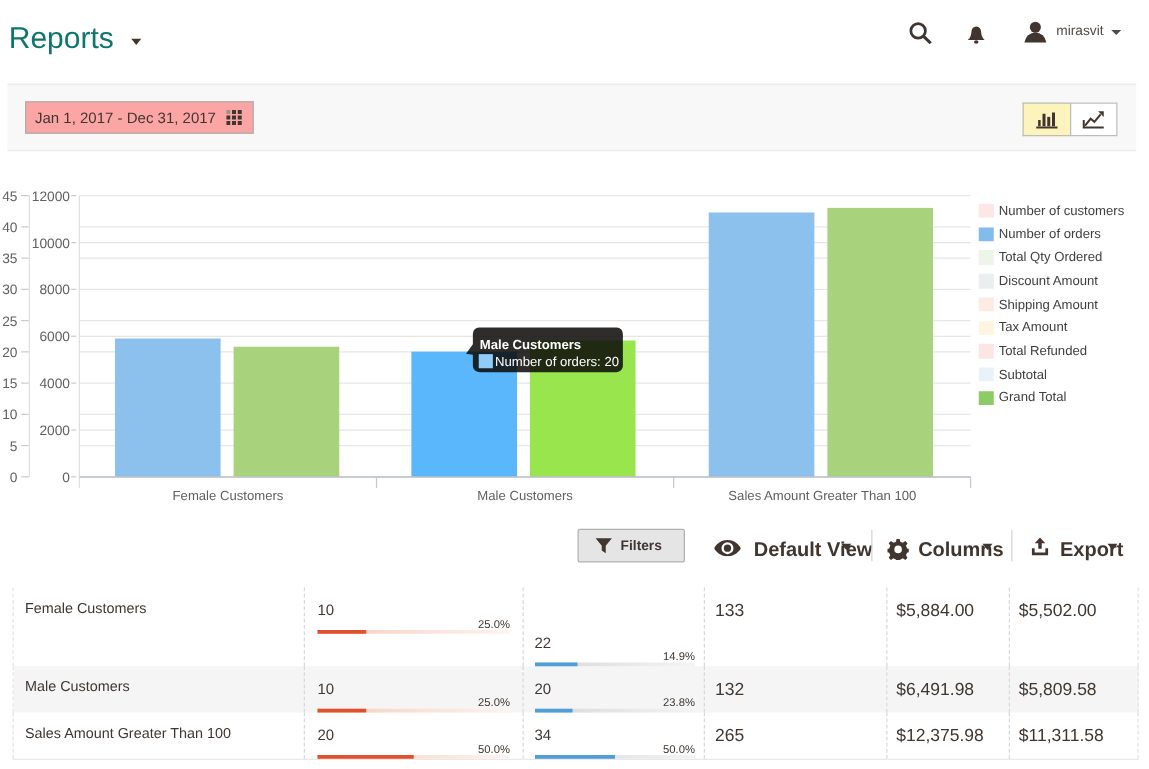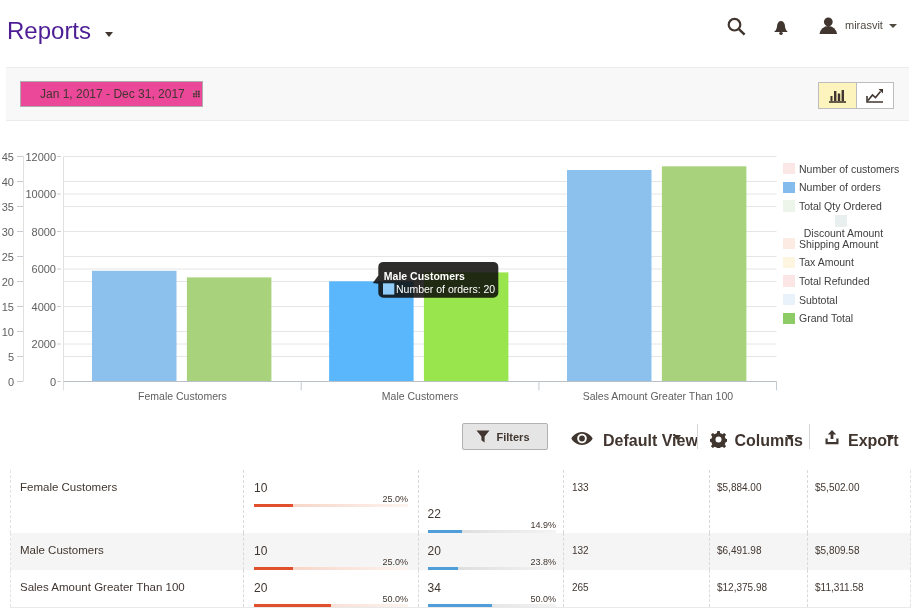--- a/index.html
+++ b/index.html
@@ -1,39 +1,39 @@
 <!DOCTYPE html>
 <html><head>
 <meta charset="utf-8">
 <style>
 * { margin:0; padding:0; box-sizing:border-box; }
 html,body { width:919px; height:615px; background:#fff; font-family:"Liberation Sans", sans-serif; overflow:hidden; }
 .abs { position:absolute; }
 #page { position:relative; width:919px; height:615px; }
-#title { left:7px; top:17px; font-size:24px; color:#4c1d95; font-weight:400; }
+#title { left:7px; top:17px; font-size:24px; color:#0f766e; font-weight:400; }
 .caret { display:inline-block; width:0; height:0; border-left:4.5px solid transparent; border-right:4.5px solid transparent; border-top:5px solid #41362f; }
 #user { left:845px; top:19px; color:#514a43; font-size:11px; line-height:13px; }
 #band { left:6px; top:67px; width:903px; height:54px; background:#f8f8f8; border-top:1px solid #ebebeb; border-bottom:1px solid #ebebeb; }
-#dateinput { left:20px; top:81px; width:183px; height:26px; background:#ec4899; border:1px solid #adadad; color:#41362f; font-size:12px; display:flex; align-items:center; padding-left:19px; white-space:nowrap; }
+#dateinput { left:20px; top:81px; width:183px; height:26px; background:#fca5a5; border:1px solid #adadad; color:#41362f; font-size:12px; display:flex; align-items:center; padding-left:7px; white-space:nowrap; }
 #toggles { left:818px; top:82px; display:flex; }
 .tgl { width:38px; height:27px; border:1px solid #bdbdbd; background:#fff; text-align:center; }
 .tgl.active { background:#fcf4bc; border-right:none; }
 #filtersbtn { left:462px; top:423px; width:86px; height:27px; background:#e5e5e5; border:1px solid #b1b1b1; border-radius:2px; color:#41362f; font-size:11px; font-weight:700; display:flex; align-items:center; justify-content:center; padding-right:4px; }
 .tbitem { color:#41362f; font-size:16px;font-weight:bold; }
 .sep { width:1px; height:25px; background:#d4d4d4; }
 #grid { left:10px; top:470px; width:900px; border-collapse:collapse; table-layout:fixed; color:#41362f; }
 #grid th { background:#534a42; color:#fff; font-weight:700; text-align:left; height:32px; padding:0 0 0 9px; font-size:12px; border-left:1px solid #6b635b; }
 #grid th.first { border-left:none; }
 #grid td { border-left:1px dashed #d9d9d9; padding:0; vertical-align:top; }
 #grid td:first-child { border-left:1px dashed #e3e3e3; }
 #grid td:last-child { border-right:1px dashed #e3e3e3; }
 #grid tr.r2 td { background:#f5f5f5; }
 #grid tr.r3 td { border-bottom:1px solid #e9e9e9; }
 .segname { padding:11px 0 0 9px; font-size:11.5px; line-height:13px; }
-.plain { padding:12px 0 0 8px; font-size:10px; line-height:12px; }
+.plain { padding:12px 0 0 8px; font-size:14px; line-height:12px; }
 .val { padding:12px 0 0 10px; font-size:12px; line-height:12px; }
 .pct { font-size:9px; line-height:9px; color:#41362f; text-align:right; padding-right:10px; margin-top:1px; }
 .barwrap { position:relative; height:3px; margin:0 10px 0 10px; }
 .track-r { position:absolute; left:0; top:0; right:0; height:3px; background:linear-gradient(to right,#f5ccbc,#fdf4ef); }
 .track-b { position:absolute; left:0; top:0; right:0; height:3px; background:linear-gradient(to right,#d7d7d7,#f4f4f4); }
 .fill-r { position:absolute; left:0; top:0; height:3px; background:#e0502c; }
 .fill-b { position:absolute; left:0; top:0; height:3px; background:#4f9dd9; }
 </style>
 </head>
 <body>
@@ -169,21 +169,21 @@
         <span style="margin-left:4.5px;font-size:10.5px;color:#404040;">Number of customers</span>
       </div>
     <div style="height:18.73px;display:flex;align-items:center;">
         <span style="width:11.5px;height:11.5px;background:#83bbec;display:inline-block;flex:none;"></span>
         <span style="margin-left:4.5px;font-size:10.5px;color:#404040;">Number of orders</span>
       </div>
     <div style="height:18.73px;display:flex;align-items:center;">
         <span style="width:11.5px;height:11.5px;background:#edf4e9;display:inline-block;flex:none;"></span>
         <span style="margin-left:4.5px;font-size:10.5px;color:#404040;">Total Qty Ordered</span>
       </div>
-    <div style="height:18.73px;display:flex;align-items:center;flex-direction:column;">
+    <div style="height:18.73px;display:flex;align-items:center;">
         <span style="width:11.5px;height:11.5px;background:#e8efee;display:inline-block;flex:none;"></span>
         <span style="margin-left:4.5px;font-size:10.5px;color:#404040;">Discount Amount</span>
       </div>
     <div style="height:18.73px;display:flex;align-items:center;">
         <span style="width:11.5px;height:11.5px;background:#fcebe2;display:inline-block;flex:none;"></span>
         <span style="margin-left:4.5px;font-size:10.5px;color:#404040;">Shipping Amount</span>
       </div>
     <div style="height:18.73px;display:flex;align-items:center;">
         <span style="width:11.5px;height:11.5px;background:#fdf5df;display:inline-block;flex:none;"></span>
         <span style="margin-left:4.5px;font-size:10.5px;color:#404040;">Tax Amount</span>

